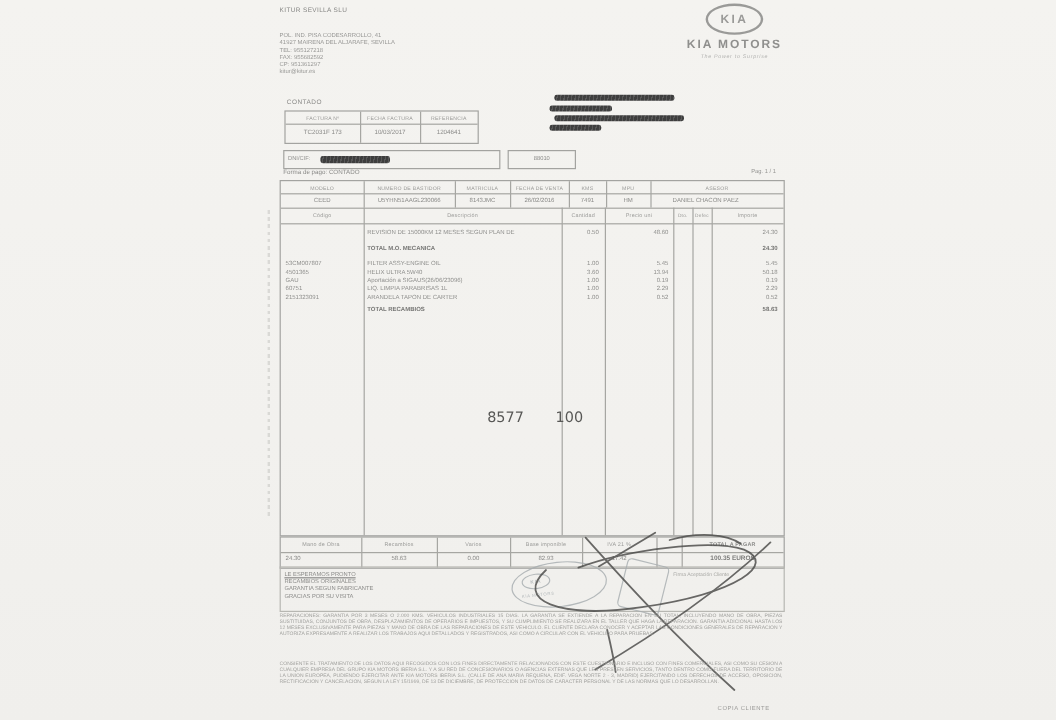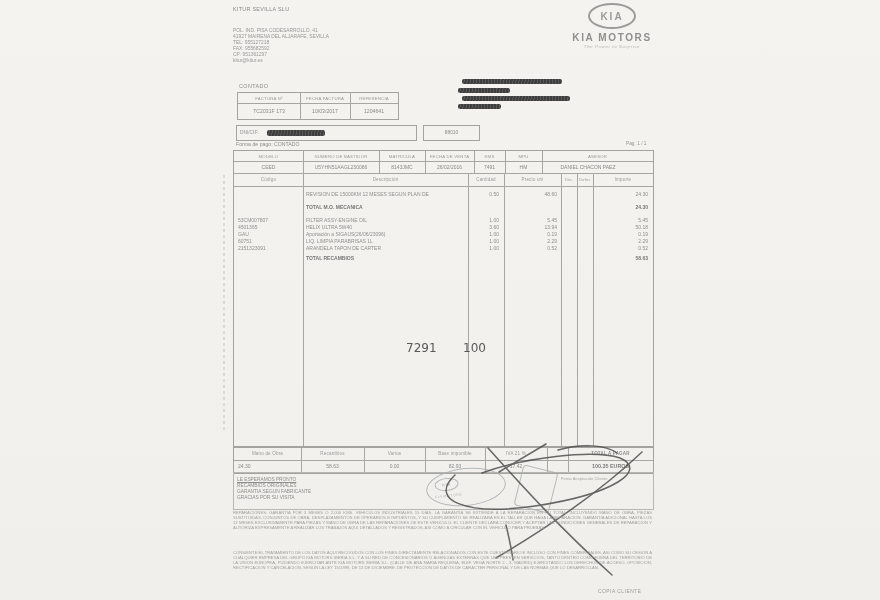--- a/index.html
+++ b/index.html
@@ -171,21 +171,21 @@
       <div class="item rt" style="left:270px;top:94px;width:53px;">0.52</div>
       <div class="item rt" style="left:359px;top:94px;width:55px;">0.52</div>
     </div>
 
     <div>
       <div class="item b" style="left:72px;top:104px;">TOTAL RECAMBIOS</div>
       <div class="item b rt" style="left:359px;top:104px;width:55px;">58.63</div>
     </div>
   </div>
 
-  <div class="abs nw" style="left:406px;top:341px;font-size:12px;color:#585856;font-family:'DejaVu Sans',sans-serif;">7291</div>
+  <div class="abs nw" style="left:406px;top:341px;font-size:12px;color:#585856;font-family:'DejaVu Sans',sans-serif;">8577</div>
   <div class="abs nw" style="left:463px;top:341px;font-size:12px;color:#585856;font-family:'DejaVu Sans',sans-serif;">100</div>
 
   <div class="abs box" style="left:233px;top:447px;width:419px;height:25px;">
     <div class="abs line" style="left:0;top:12px;width:419px;height:1px;"></div>
     <div class="abs line" style="left:67px;top:0;width:1px;height:25px;"></div>
     <div class="abs line" style="left:130px;top:0;width:1px;height:25px;"></div>
     <div class="abs line" style="left:191px;top:0;width:1px;height:25px;"></div>
     <div class="abs line" style="left:251px;top:0;width:1px;height:25px;"></div>
     <div class="abs line" style="left:313px;top:0;width:1px;height:25px;"></div>
     <div class="abs line" style="left:334px;top:0;width:1px;height:25px;"></div>

